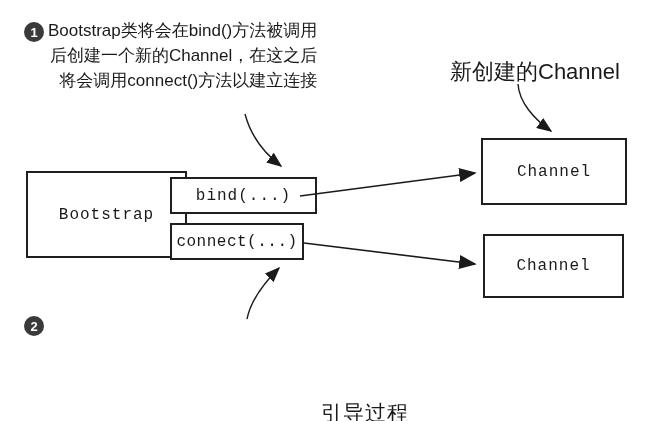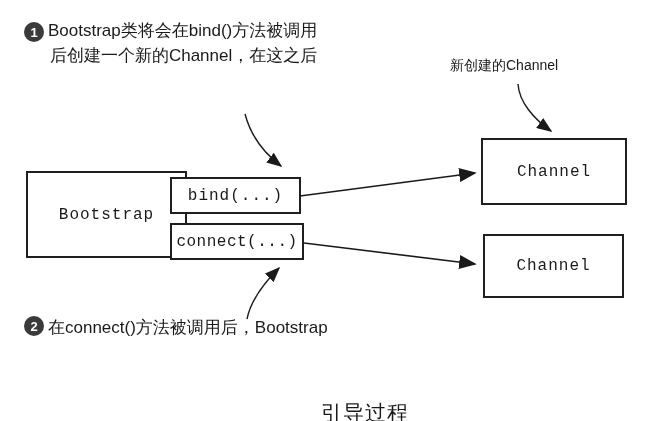--- a/index.html
+++ b/index.html
@@ -56,28 +56,28 @@
     display: flex;
     align-items: center;
     justify-content: center;
     font-family: "Liberation Mono", "DejaVu Sans Mono", monospace;
     font-size: 16px;
     letter-spacing: 1px;
     color: #1a1a1a;
     white-space: nowrap;
   }
   .bootstrap-box { left: 26px; top: 171px; width: 161px; height: 87px; z-index: 1; }
-  .bind-box     { left: 170px; top: 177px; width: 131px; height: 37px; z-index: 2; }
+  .bind-box     { left: 170px; top: 177px; width: 147px; height: 37px; z-index: 2; }
   .connect-box  { left: 170px; top: 223px; width: 134px; height: 37px; z-index: 2; letter-spacing: 0.5px; }
   .channel1-box { left: 481px; top: 138px; width: 146px; height: 67px; z-index: 2; }
   .channel2-box { left: 483px; top: 234px; width: 141px; height: 64px; z-index: 2; }
   .new-channel-label {
     position: absolute;
     left: 450px; top: 57px;
-    font-size: 14px;
+    font-size: 22px;
     color: #1a1a1a;
     z-index: 2;
     white-space: nowrap;
   }
   .caption {
     position: absolute;
     left: 321px; top: 399px;
     font-size: 21px;
     letter-spacing: 1px;
     color: #1a1a1a;
@@ -100,20 +100,21 @@
     <path d="M304,243 L475,264" fill="none" stroke="#1a1a1a" stroke-width="1.6" marker-end="url(#ah)"></path>
     <path d="M245,114 C251,137 264,153 281,166" fill="none" stroke="#1a1a1a" stroke-width="1.4" marker-end="url(#ah)"></path>
     <path d="M247,319 C251,299 266,281 279,268" fill="none" stroke="#1a1a1a" stroke-width="1.4" marker-end="url(#ah)"></path>
     <path d="M518,84 C519,102 534,119 551,131" fill="none" stroke="#1a1a1a" stroke-width="1.4" marker-end="url(#ah)"></path>
   </svg>
 
   <span class="badge badge1">1</span>
   <div class="annot annot1">
     <div>Bootstrap类将会在bind()方法被调用</div>
     <div>后创建一个新的Channel，在这之后</div>
+    <div>将会调用connect()方法以建立连接</div>
   </div>
 
   <div class="new-channel-label">新创建的Channel</div>
 
   <div class="box bootstrap-box">
     <span>Bootstrap</span>
   </div>
 
   <div class="box bind-box">
     <span>bind(...)</span>
@@ -126,18 +127,17 @@
   <div class="box channel1-box">
     <span>Channel</span>
   </div>
 
   <div class="box channel2-box">
     <span>Channel</span>
   </div>
 
   <span class="badge badge2">2</span>
   <div class="annot annot2">
-    <div>在connect()方法被调用后，Bootstrap</div>
   </div>
 
   <div class="caption">引导过程</div>
 
 </div>
 
 </body></html>

